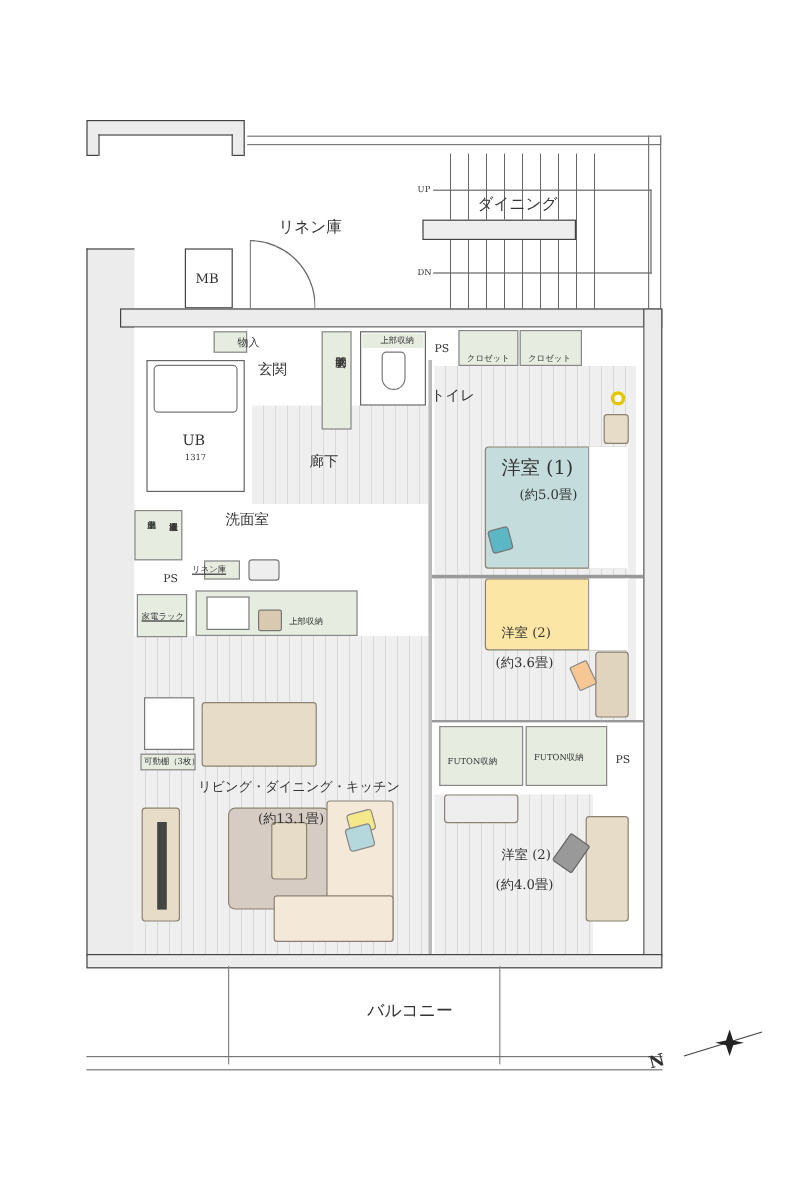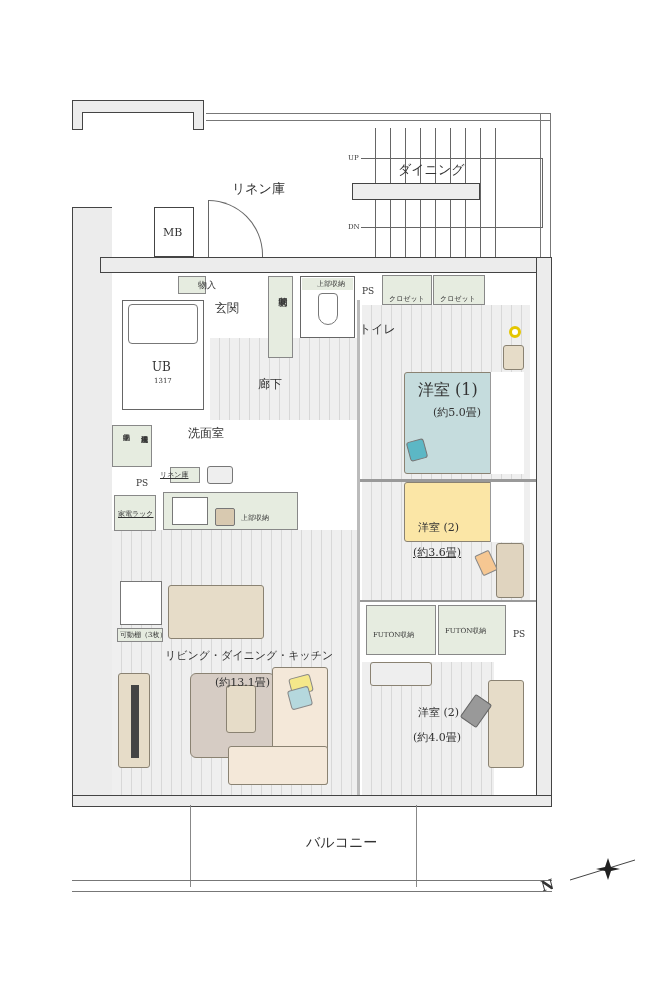--- a/index.html
+++ b/index.html
@@ -119,21 +119,21 @@
 <div class="fur" style="left:404px;top:372px;width:120px;height:102px;background:#c5dcdd;"></div>
 <div class="abs white" style="left:490px;top:372px;width:34px;height:102px;border-left:1px solid #999;"></div>
 <div class="fur" style="left:503px;top:345px;width:21px;height:25px;background:#e6dcc8;"></div>
 <span class="lbl" style="left:418px;top:380px;font-size:16px;">洋室 (1)</span>
 <span class="lbl" style="left:413px;top:405px;font-size:11px;margin-left:20px;">(約5.0畳)</span>
 <div class="abs" style="left:408px;top:440px;width:18px;height:20px;background:#5cb7c5;border:1px solid #777;border-radius:3px;transform:rotate(-15deg);"></div>
 
 <div class="fur" style="left:404px;top:482px;width:120px;height:60px;background:#fbe6a6;"></div>
 <div class="abs white" style="left:490px;top:482px;width:34px;height:60px;border-left:1px solid #999;"></div>
 <span class="lbl" style="left:418px;top:520px;font-size:11px;">洋室 (2)</span>
-<span class="lbl" style="left:413px;top:545px;font-size:11px;text-decoration:underline;">(約3.6畳)</span>
+<span class="lbl" style="left:413px;top:545px;font-size:11px;">(約3.6畳)</span>
 <div class="fur" style="left:496px;top:543px;width:28px;height:55px;background:#e0d4bf;"></div>
 <div class="abs" style="left:478px;top:552px;width:16px;height:22px;background:#f6c792;border:1px solid #888;border-radius:2px;transform:rotate(-25deg);"></div>
 
 <div class="abs green" style="left:366px;top:605px;width:70px;height:50px;"></div>
 <div class="abs green" style="left:438px;top:605px;width:68px;height:50px;"></div>
 <span class="lbl xs" style="left:373px;top:630px;">FUTON収納</span>
 <span class="lbl xs" style="left:445px;top:626px;">FUTON収納</span>
 <span class="lbl sm" style="left:513px;top:629px;">PS</span>
 
 <div class="fur" style="left:370px;top:662px;width:62px;height:24px;background:#eee;"></div>

